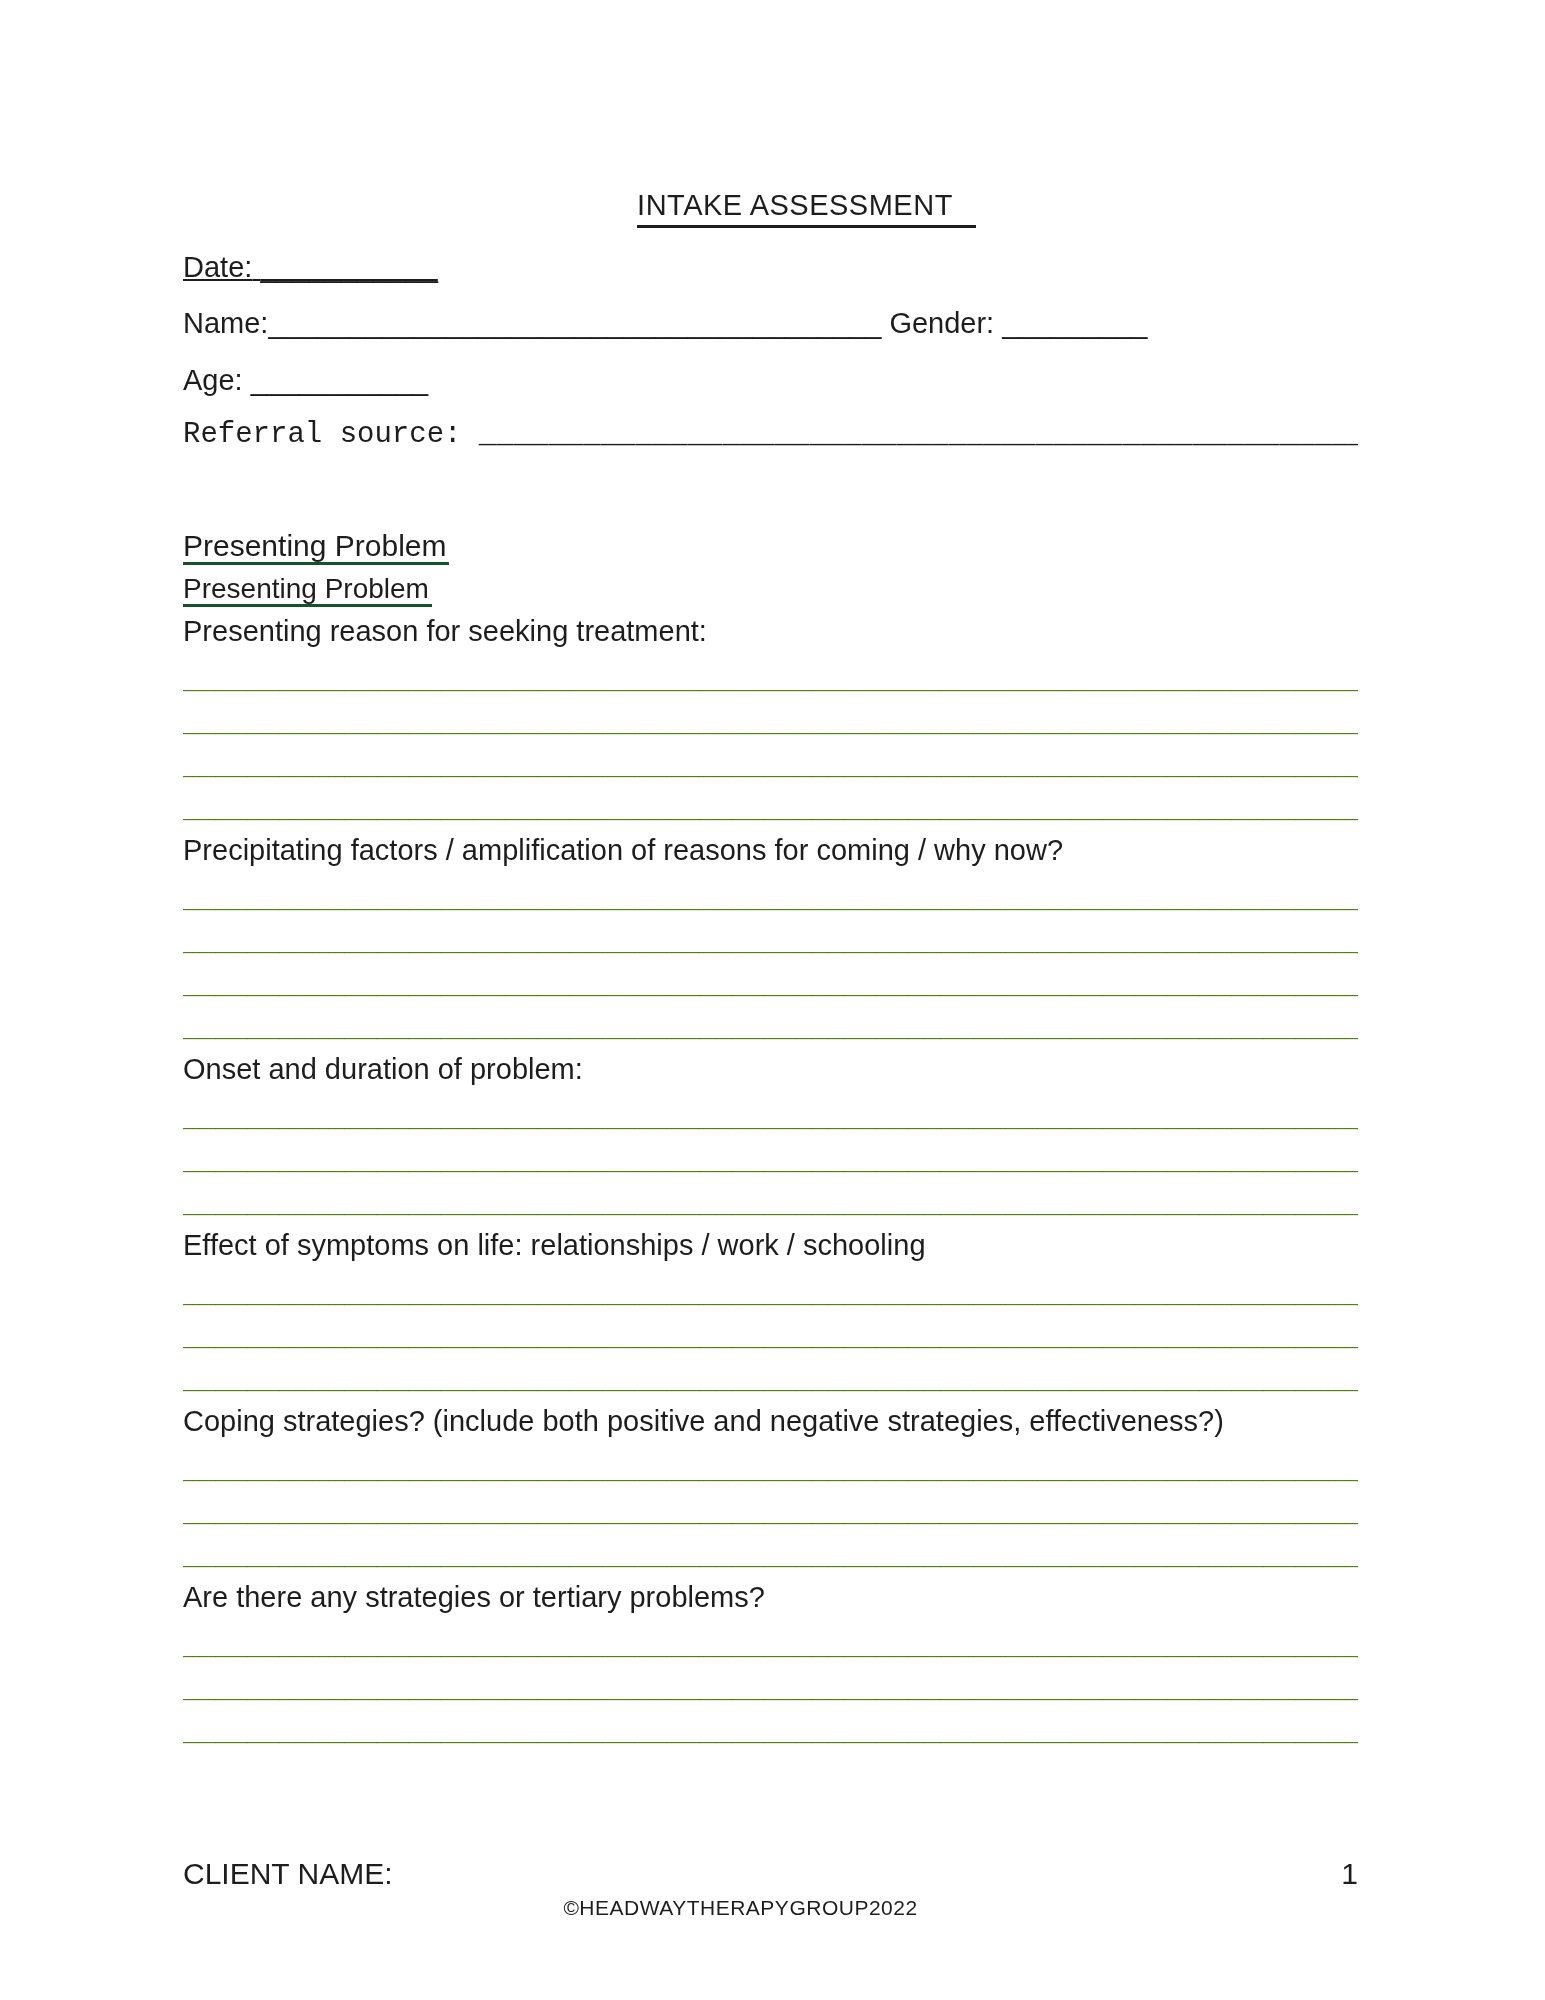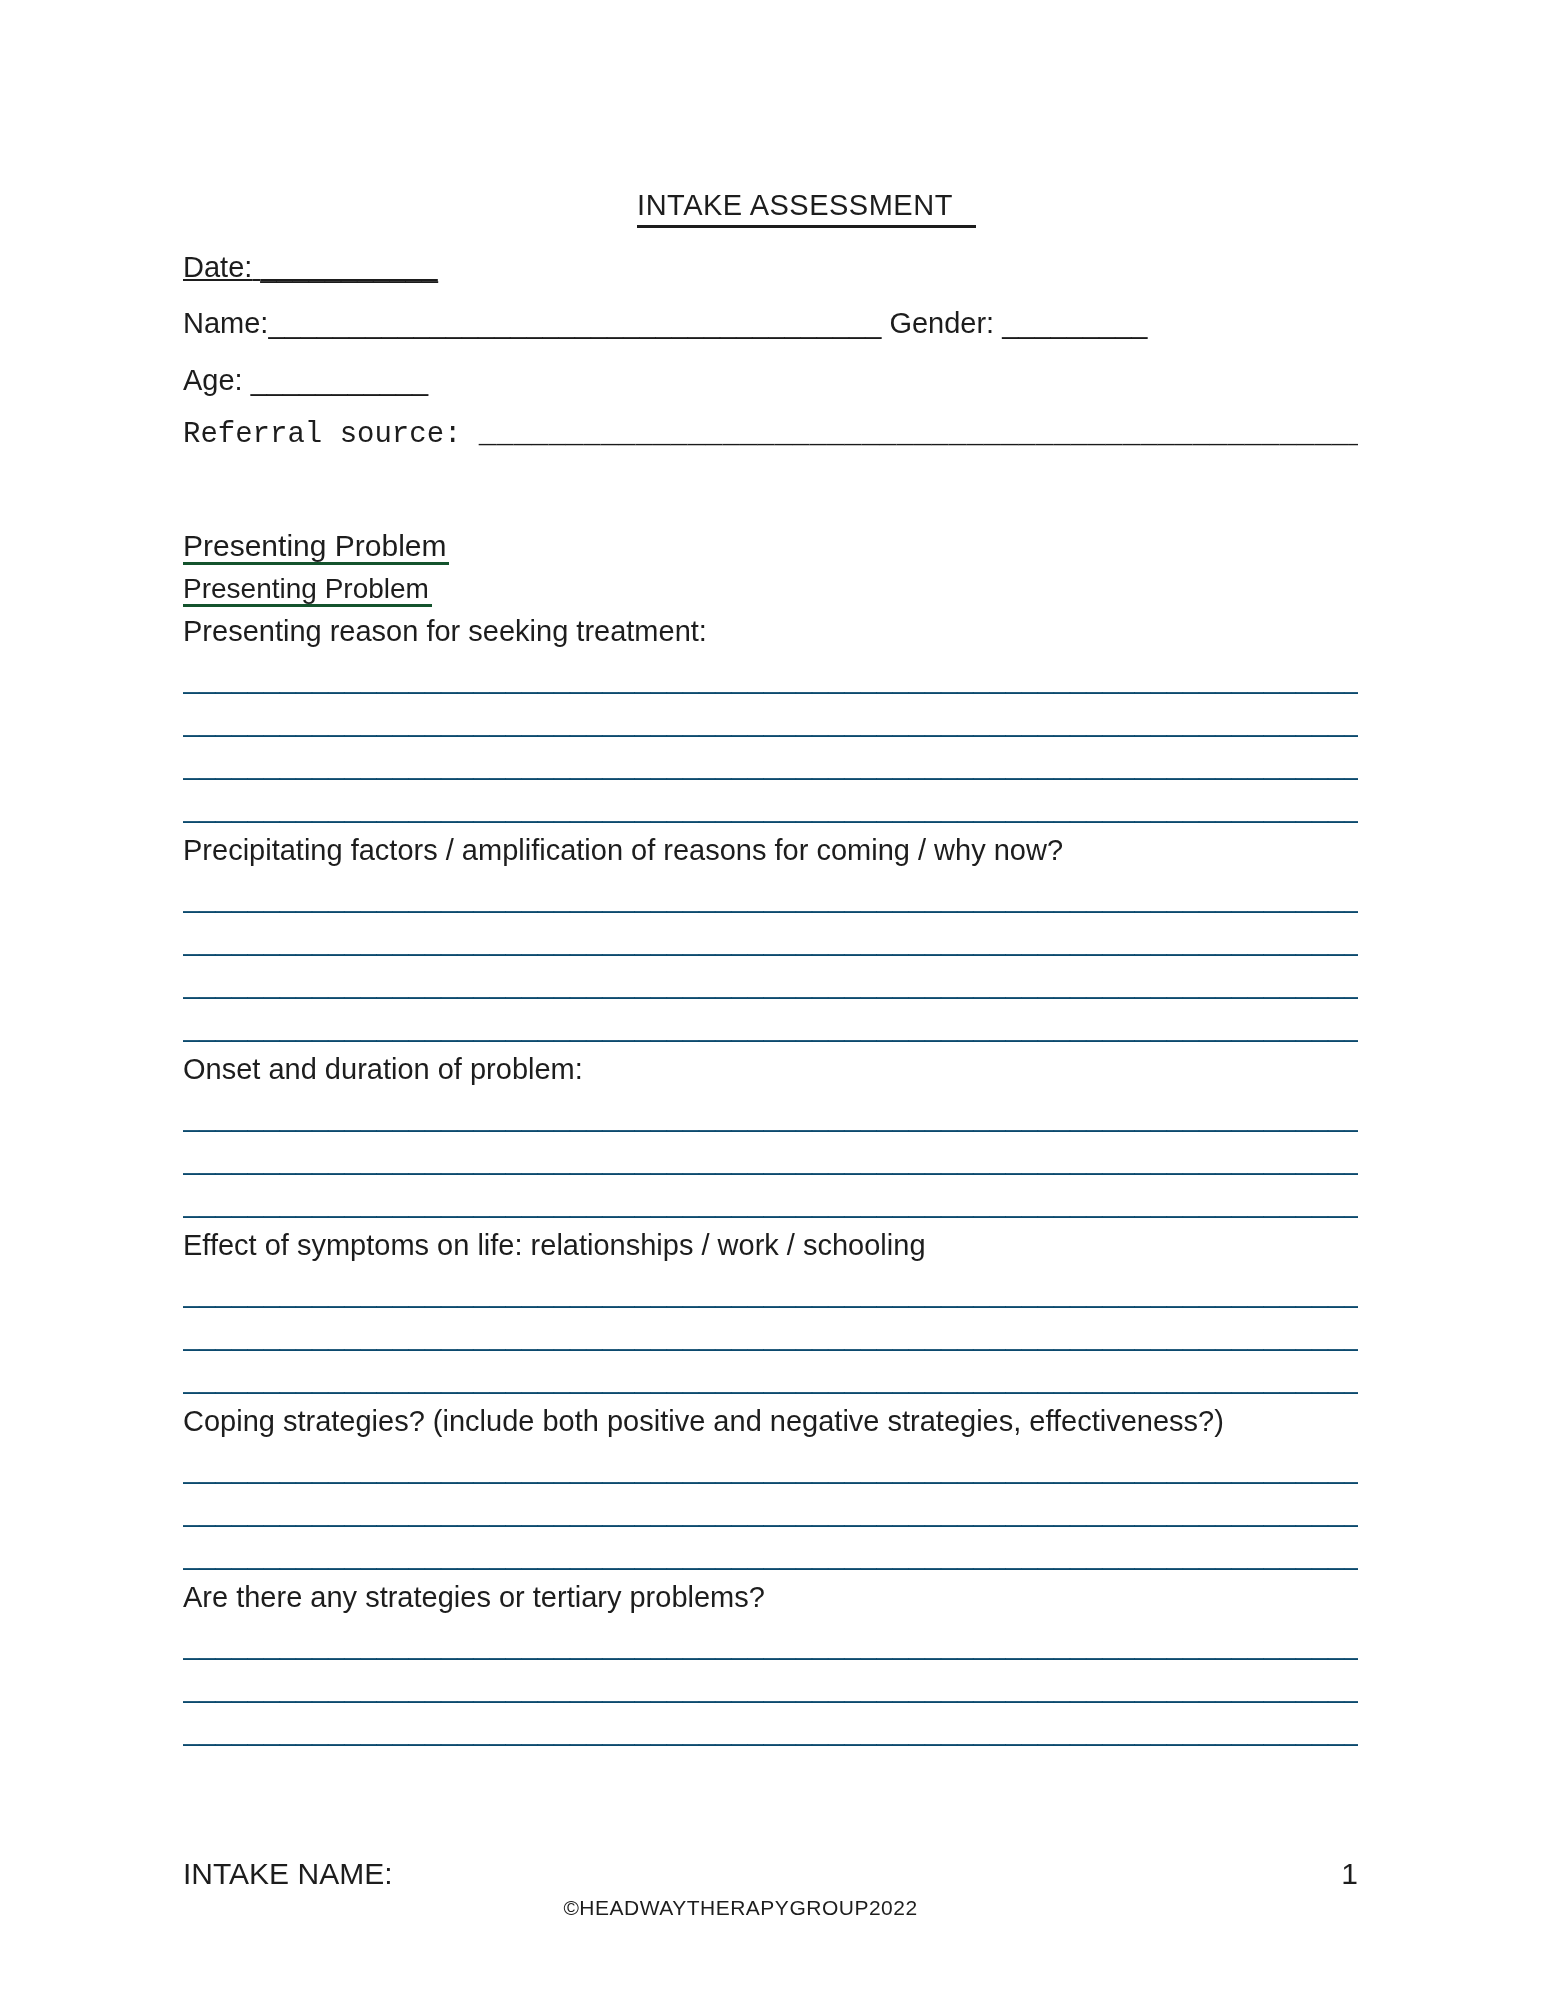--- a/index.html
+++ b/index.html
@@ -33,21 +33,22 @@
   .heading { height:43px; line-height:43px; }
   .heading-1 { margin-top:68px; font-size:30px; }
   .heading-2 { margin-top:0;   font-size:28px; }
   .underlined { border-bottom:3px solid #14532d; padding-right:3px; padding-bottom:0px; }
 
   .q-label { height:43px; line-height:43px; white-space:nowrap; }
   .q-lines { margin-top:4px; }
   .ruled {
     height:43px; line-height:43px;
     white-space:nowrap; overflow:hidden;
-    color:#0c4a6e;
+    color:#4d7c0f;
+    font-weight:bold;
   }
   .blank { color:#1b1b1b; }
 
   .footer { position:absolute; left:183px; top:1852px; width:1175px; }
   .footer-row {
     display:flex; justify-content:space-between; align-items:baseline;
     height:43px; line-height:43px; font-size:30px;
   }
   .copyright {
     text-align:center; font-size:21px; line-height:28px;
@@ -146,18 +147,18 @@
         <div class="ruled">_________________________________________________________________________</div>
         <div class="ruled">_________________________________________________________________________</div>
         <div class="ruled">_________________________________________________________________________</div>
       </div>
     </div>
 
   </div>
 
   <div class="footer">
     <div class="footer-row">
-      <span>INTAKE NAME:</span>
+      <span>CLIENT NAME:</span>
       <span>1</span>
     </div>
     <div class="copyright">©HEADWAYTHERAPYGROUP2022</div>
   </div>
 </div>
 
 </body></html>

